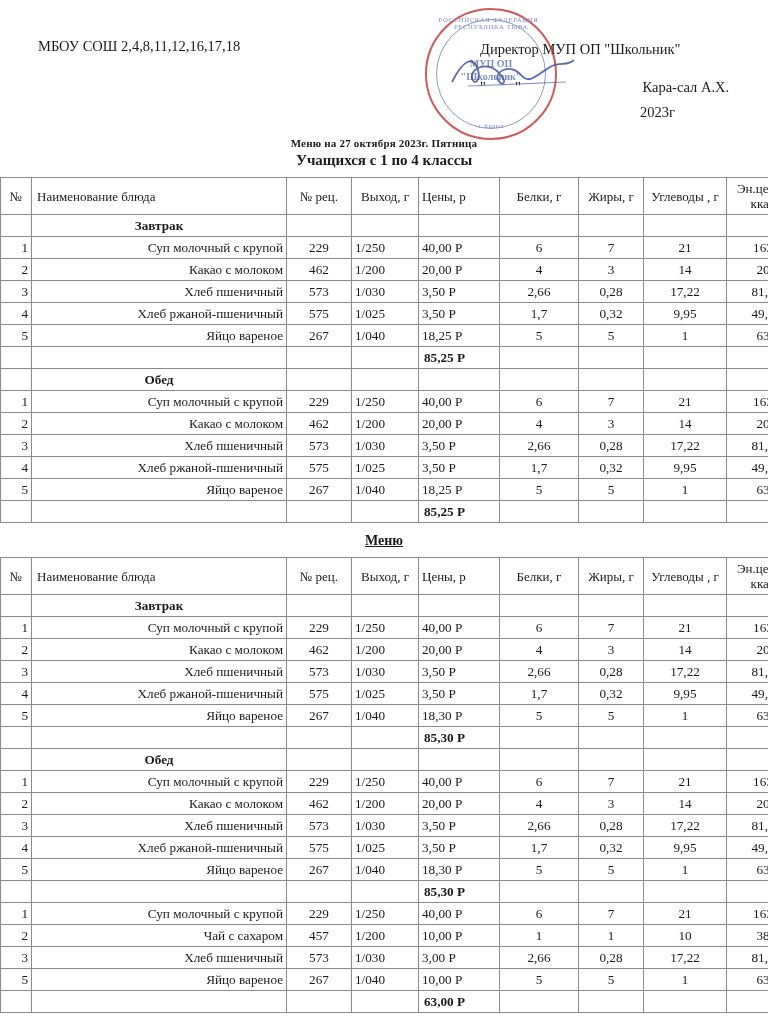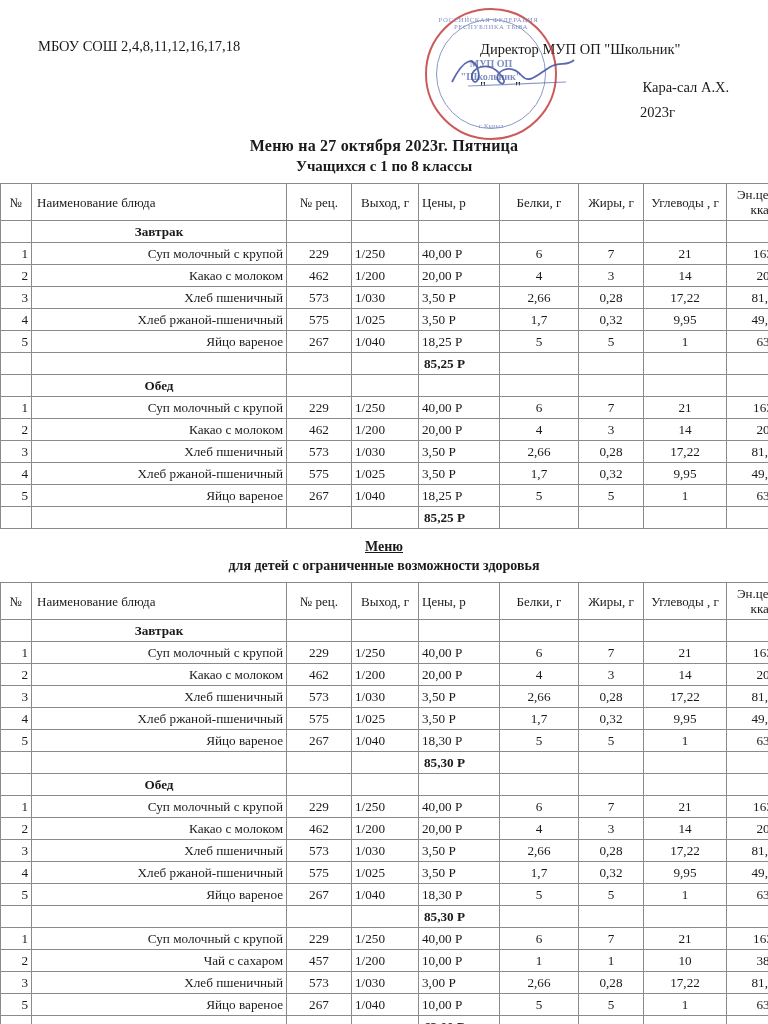--- a/index.html
+++ b/index.html
@@ -113,21 +113,21 @@
     top: 52px;
     width: 130px;
     height: 38px;
     z-index: 6;
     pointer-events: none;
   }
 
   
   .doc-title {
     text-align: center;
-    font-size: 16px;
+    font-size: 11px;
     font-weight: bold;
     margin-top: 14px;
     letter-spacing: 0.2px;
   }
   .doc-subtitle {
     text-align: center;
     font-size: 15px;
     font-weight: bold;
     margin-top: 3px;
   }
@@ -218,21 +218,21 @@
       </div>
       <div class="stamp-bottom-text">г. Кызыл</div>
     </div>
     <svg class="signature-scribble" viewBox="0 0 130 38">
       <path d="M4 30 C 16 6, 26 4, 30 18 C 33 29, 26 34, 24 26 C 22 16, 40 8, 52 22 C 60 31, 54 35, 50 28 C 46 20, 62 10, 74 24 C 82 33, 92 20, 104 14 C 112 10, 120 14, 126 8" fill="none" stroke="#3c4fa0" stroke-width="1.8" opacity="0.85"></path>
       <path d="M20 34 L 118 30" fill="none" stroke="#3c4fa0" stroke-width="1.2" opacity="0.6"></path>
     </svg>
   </div>
 
   <div class="doc-title">Меню на 27 октября  2023г. Пятница</div>
-  <div class="doc-subtitle">Учащихся с 1 по 8 классы</div>
+  <div class="doc-subtitle">Учащихся с 1 по 4 классы</div>
 
   <table class="menu">
     <thead>
       <tr>
         <td class="c-num">№</td>
         <td class="c-name" style="text-align:left;padding-left:5px;">Наименование блюда</td>
         <td class="c-rec">№ рец.</td>
         <td class="c-out">Выход, г</td>
         <td class="c-price" style="text-align:left;">Цены, р</td>
         <td class="c-prot">Белки, г</td>
@@ -393,21 +393,20 @@
           <td class="c-price total-val" style="font-weight:bold;text-align:left;padding-left:5px;">85,25 Р</td>
           <td class="c-prot"></td>
           <td class="c-fat"></td>
           <td class="c-carb"></td>
           <td class="c-kcal"></td>
         </tr>
       </tbody>
   </table>
 
   <div class="mid-title">Меню</div>
-  <div class="mid-subtitle">для детей с ограниченные возможности здоровья</div>
 
   <table class="menu">
     <thead>
       <tr>
         <td class="c-num">№</td>
         <td class="c-name" style="text-align:left;padding-left:5px;">Наименование блюда</td>
         <td class="c-rec">№ рец.</td>
         <td class="c-out">Выход, г</td>
         <td class="c-price" style="text-align:left;">Цены, р</td>
         <td class="c-prot">Белки, г</td>

